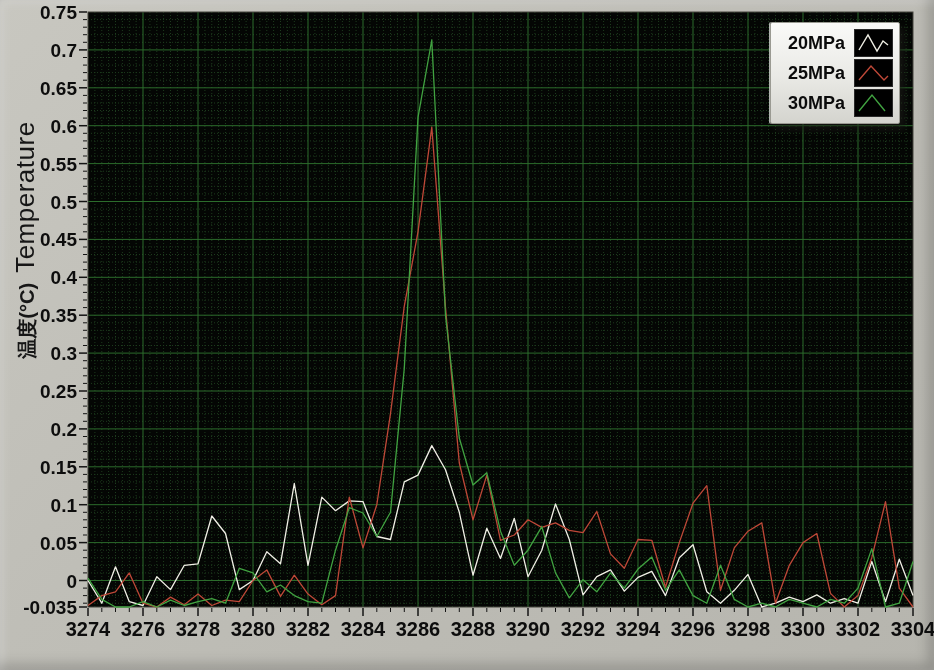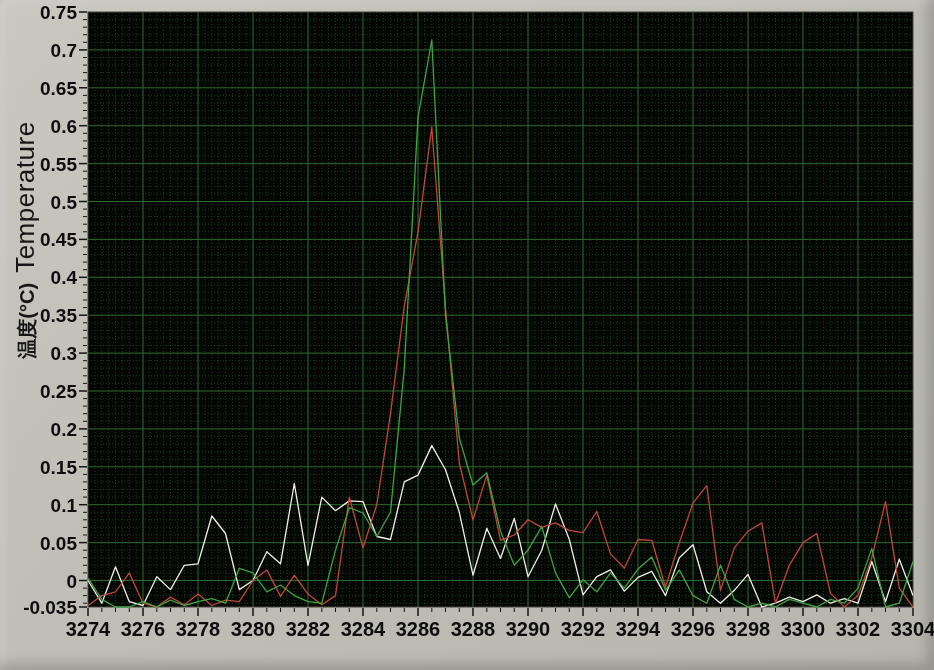--- a/index.html
+++ b/index.html
@@ -419,14 +419,34 @@
         <polyline points="88.0,578.2 101.8,599.4 115.5,607.0 129.3,607.0 143.0,601.7 156.8,607.0 170.5,600.2 184.3,605.5 198.0,601.7 211.8,598.7 225.5,603.2 239.3,568.3 253.0,572.9 266.8,591.8 280.5,585.0 294.3,595.6 308.0,601.7 321.8,603.2 335.5,550.2 349.3,507.7 363.0,513.0 376.8,536.5 390.5,512.3 404.3,368.2 418.0,117.4 431.8,40.0 445.5,315.2 459.3,438.0 473.0,485.0 486.8,472.8 500.5,531.2 514.3,565.3 528.0,550.2 541.8,526.7 555.5,572.9 569.3,597.9 583.0,579.7 596.8,591.8 610.5,572.9 624.3,588.1 638.0,569.1 651.8,557.0 665.5,590.3 679.3,569.9 693.0,595.6 706.8,603.2 720.5,565.3 734.3,599.4 748.0,607.0 761.8,603.2 775.5,607.0 789.3,599.4 803.0,603.2 816.8,607.0 830.5,599.4 844.3,603.2 858.0,588.1 871.8,548.6 885.5,607.0 899.3,603.2 913.0,561.5" fill="none" stroke="#41a341" stroke-width="1.3" stroke-linejoin="round"></polyline>
       </svg>
     </div>
 
   <div class="y-title">
     <span class="cjk">温度(°C)</span>
     <span class="latin-big">Temperature</span>
   </div>
 
 
+  <div class="legend">
+    <div class="legend-row">
+      <span class="legend-label">20MPa</span>
+      <svg class="legend-swatch" width="37" height="26">
+        <polyline points="4,20 13,5 22,21 28,11 33,15" fill="none" stroke-width="1.4" stroke="#f0efe5"></polyline>
+      </svg>
+    </div>
+    <div class="legend-row">
+      <span class="legend-label">25MPa</span>
+      <svg class="legend-swatch" width="37" height="26">
+        <polyline points="4,20 16,6 29,20 33,16" fill="none" stroke-width="1.4" stroke="#bf4838"></polyline>
+      </svg>
+    </div>
+    <div class="legend-row">
+      <span class="legend-label">30MPa</span>
+      <svg class="legend-swatch" width="37" height="26">
+        <polyline points="4,21 17,5 30,21" fill="none" stroke-width="1.4" stroke="#41a341"></polyline>
+      </svg>
+    </div>
+  </div>
 
 </div>
 
 </body></html>

